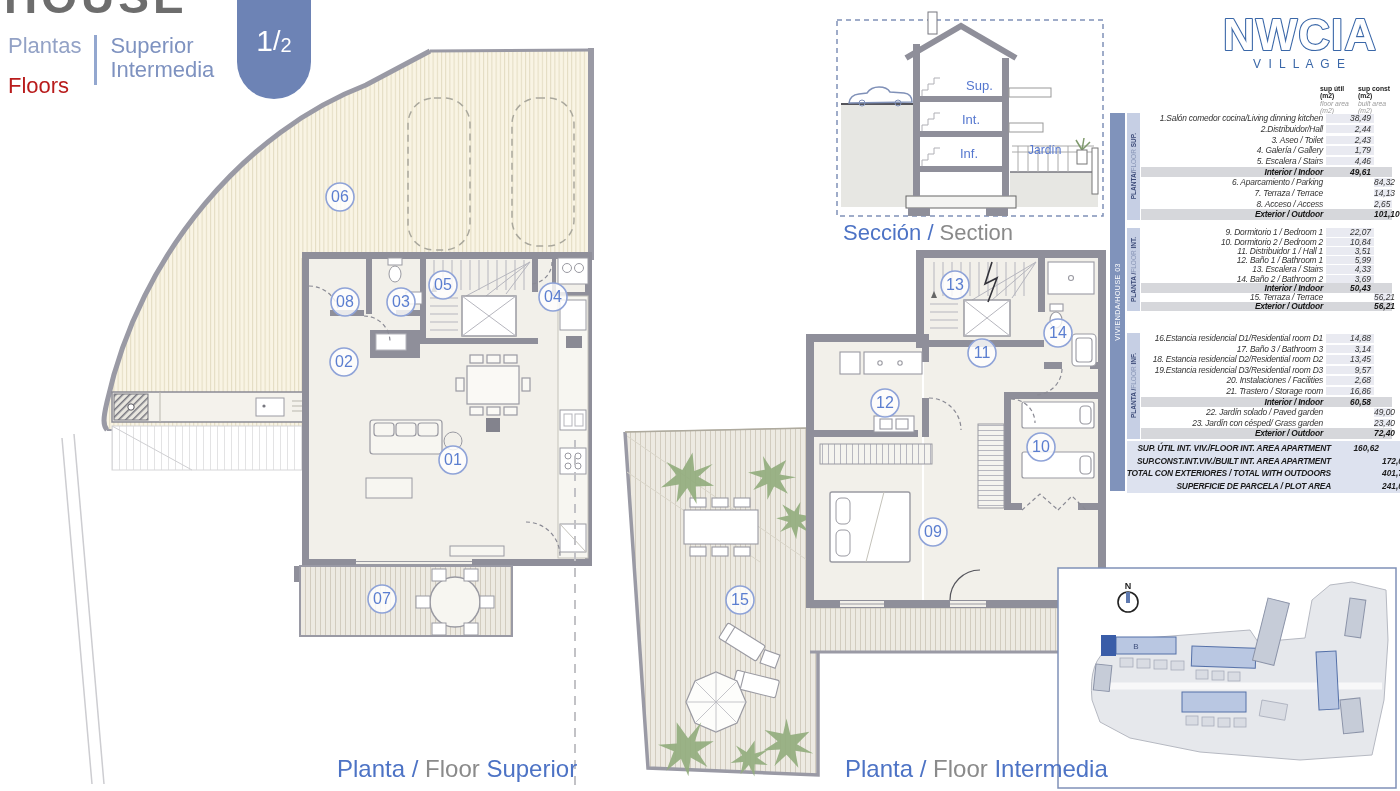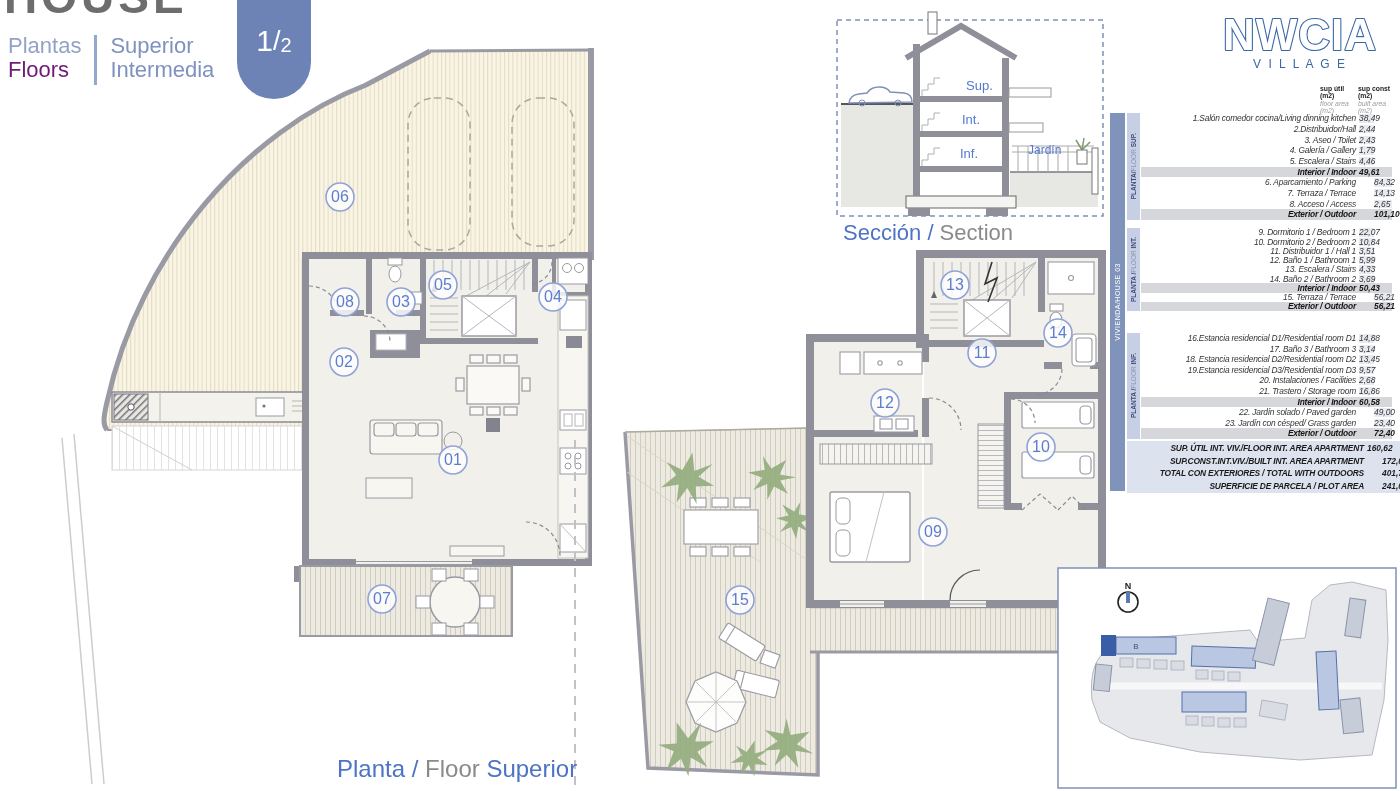--- a/index.html
+++ b/index.html
@@ -7,21 +7,21 @@
          font-family:"Liberation Sans",sans-serif;}
   .drawings{position:absolute;left:0;top:0;width:1400px;height:791px;}
   svg text{font-family:"Liberation Sans",sans-serif;}
 
   
   .house-title{position:absolute;left:4px;top:-30px;font-size:46px;font-weight:bold;
                letter-spacing:4px;color:#6d6d6d;}
   .hdr-left{position:absolute;left:8px;top:34px;display:flex;gap:13px;font-size:22px;line-height:24px;}
   .hdr-col div{white-space:nowrap;}
   .c-plantas{color:#93a2c6;text-align:center;}
-  .c-floors{color:#701a75;}
+  .c-floors{color:#b91c1c;margin-top:16px;}
   .c-supint{color:#7e92c0;}
   .vrule{width:3px;background:#93a7cf;height:50px;margin-top:1px;}
   .page-badge{position:absolute;left:237px;top:0;width:74px;height:99px;background:#6d83b5;
               border-radius:0 0 40px 40px;color:#fff;display:flex;align-items:flex-start;
               justify-content:center;padding-top:26px;box-sizing:border-box;}
   .page-badge .n{font-size:30px;line-height:30px;}
   .page-badge .s{font-size:27px;line-height:30px;}
   .page-badge .d{font-size:20px;line-height:20px;margin-top:9px;}
 
   
@@ -54,21 +54,21 @@
   .s-bar{position:absolute;left:0;top:0;bottom:0;width:13px;background:#c6cfe4;
          display:flex;align-items:center;justify-content:center;}
   .s-bar .vtext{font-size:6.5px;}
   .s-bar .bb{font-weight:bold;color:#3c4a78;}
   .s-bar .ll{color:#8a97b8;}
   .s-rows{position:absolute;left:14px;right:0;top:0;bottom:0;display:flex;flex-direction:column;}
   .trow{flex:1;display:flex;align-items:center;font-style:italic;color:#333;line-height:1;}
   .trow .lbl{flex:1;min-width:0;direction:rtl;white-space:nowrap;overflow:visible;
              padding-right:3px;letter-spacing:-0.2px;}
   .trow .lbl-in{direction:ltr;unicode-bidi:isolate;}
-  .trow .v1{width:15px;text-align:right;padding-right:3px;box-sizing:border-box;flex:none;}
+  .trow .v1{width:48px;text-align:right;padding-right:3px;box-sizing:border-box;flex:none;}
   .trow .v2{width:18px;text-align:right;padding-right:3px;box-sizing:border-box;flex:none;}
   .trow.int .v1{background:#e9eaf1;}
   .trow.ext .v2{background:#e9eaf1;}
   .trow.sub{background:#d6d7db;font-weight:bold;color:#151515;}
   .t-totals{position:absolute;left:17px;right:0;top:356px;height:52px;background:#dde2ef;
             display:flex;flex-direction:column;padding:1px 0;box-sizing:border-box;}
   .t-totals .trow{font-weight:bold;color:#1b1b1b;}
 </style>
 </head>
 <body>
@@ -542,20 +542,23 @@
     <text x="97" y="62" text-anchor="middle" font-size="12" letter-spacing="2" fill="#3a67a8">V I L L A G E</text>
   </svg>
 
   <div class="sec-caption">
     <span class="b">Sección /</span><span class="g"> Section</span>
   </div>
 
   <div class="plan-caption" style="left:337px">
     <span class="b">Planta /</span><span class="g"> Floor </span><span class="b"> Superior</span>
   </div>
+  <div class="plan-caption" style="left:845px">
+    <span class="b">Planta /</span><span class="g"> Floor </span><span class="b"> Intermedia</span>
+  </div>
 
   <div class="areas-table">
     <div class="t-header">
       <div class="t-hcol w1">
         <div class="bld">sup útil</div>
         <div class="bld">(m2)</div>
         <div class="lt">floor area</div>
         <div class="lt">(m2)</div>
       </div>
       <div class="t-hcol w2">

